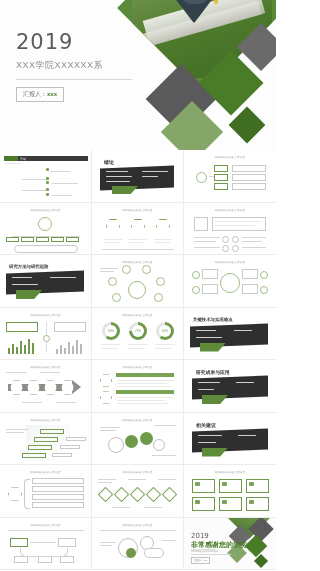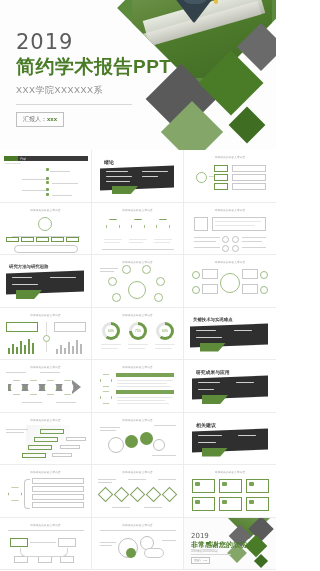--- a/index.html
+++ b/index.html
@@ -162,21 +162,20 @@
       </div>
       <div class="dia d-gray-sm"></div>
       <div class="dia d-gray-lg"></div>
       <div class="dia d-green-md"></div>
       <div class="dia d-lgreen"></div>
       <div class="dia d-green-sm"></div>
     </div>
 
     <div class="cover-text">
       <div class="year">2019</div>
-      <div class="main-title">简约学术报告PPT</div>
       <div class="sub-title">XXX学院XXXXXX系</div>
       <div class="rule"></div>
       <div class="presenter">
         <span>汇报人：</span><span class="pval">xxx</span>
       </div>
     </div>
   </div>
 
   <div class="grid">
 

